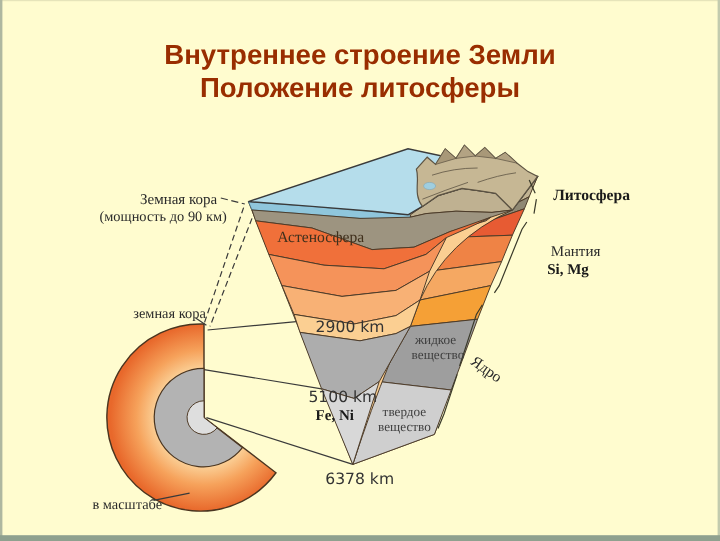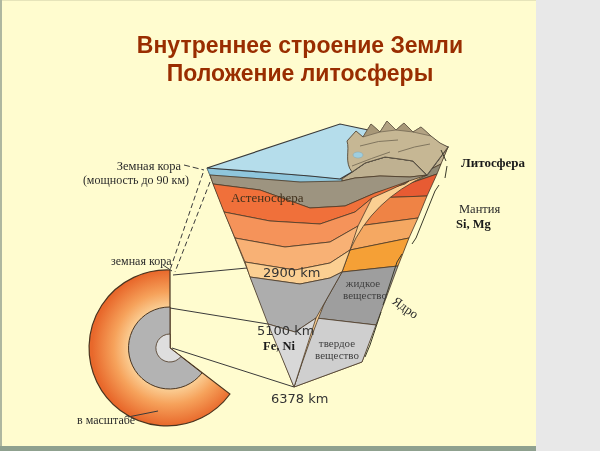--- a/index.html
+++ b/index.html
@@ -1,16 +1,16 @@
 <!DOCTYPE html>
 <html><head>
 <meta charset="utf-8">
 <style>
   html,body{margin:0;padding:0;background:#e8e8e8;}
-  .slide{position:relative;width:536px;height:451px;overflow:hidden;
+  .slide{position:relative;width:600px;height:451px;overflow:hidden;
          font-family:"Liberation Serif",serif;}
   svg{display:block;}
   text{user-select:none;}
   .title-text{font-family:"Liberation Sans",sans-serif;font-weight:bold;}
   .label{font-family:"Liberation Serif",serif;}
   .depth{font-family:"DejaVu Sans",sans-serif;}
 </style>
 </head>
 <body>
 

